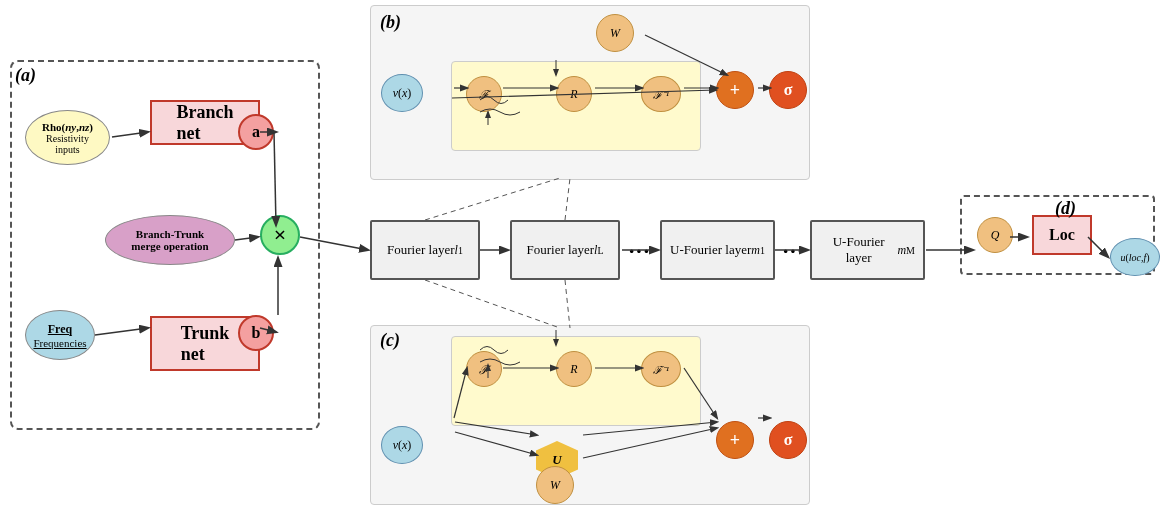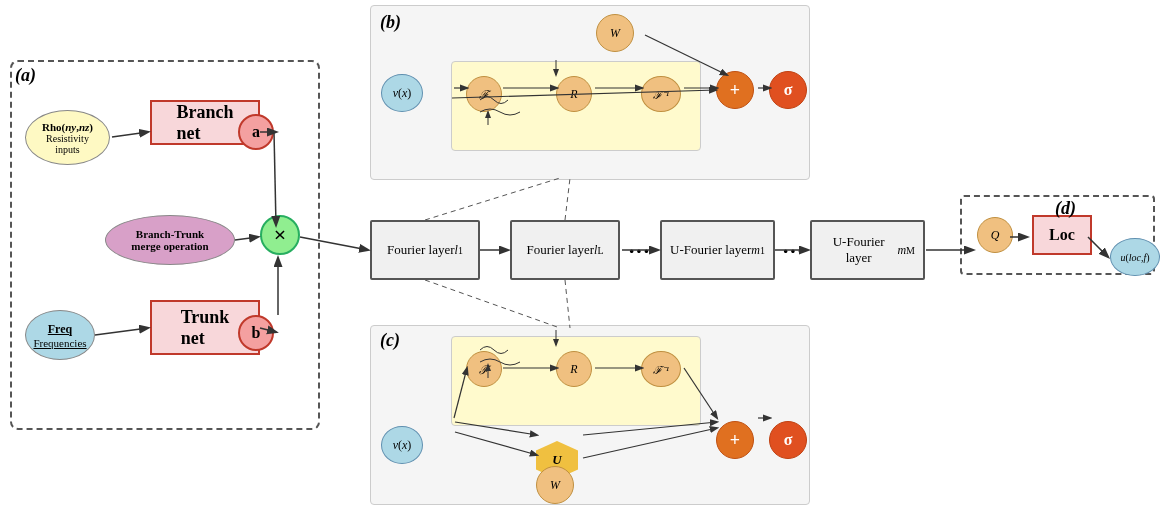--- a/index.html
+++ b/index.html
@@ -93,21 +93,21 @@
 
     .branch-box {
       left: 150px;
       top: 100px;
       width: 110px;
       height: 45px;
     }
 
     .trunk-box {
       left: 150px;
-      top: 300px;
+      top: 316px;
       width: 110px;
       height: 55px;
       justify-content: center;
     }
 
     
     .output-circle {
       position: absolute;
       border-radius: 50%;
       background: #f4a0a0;

